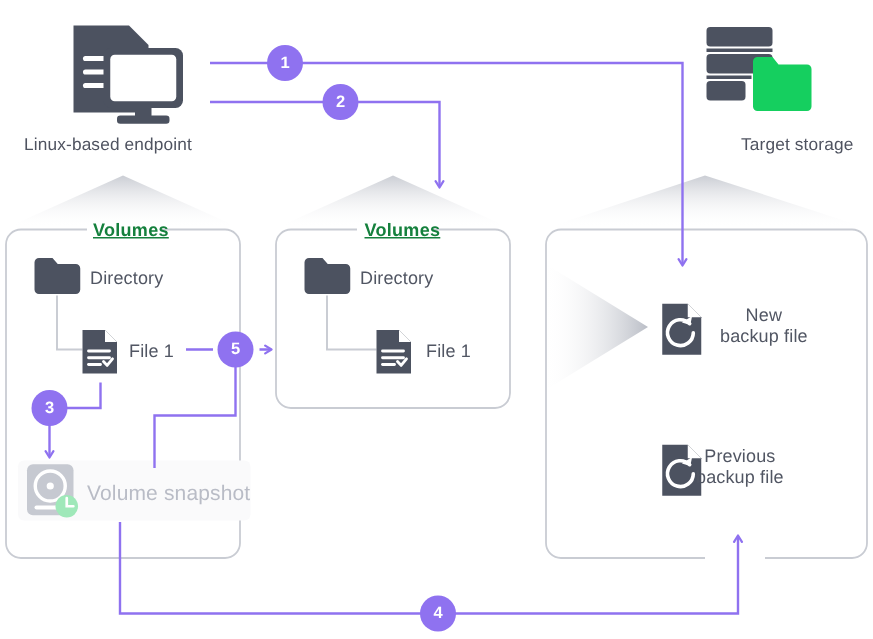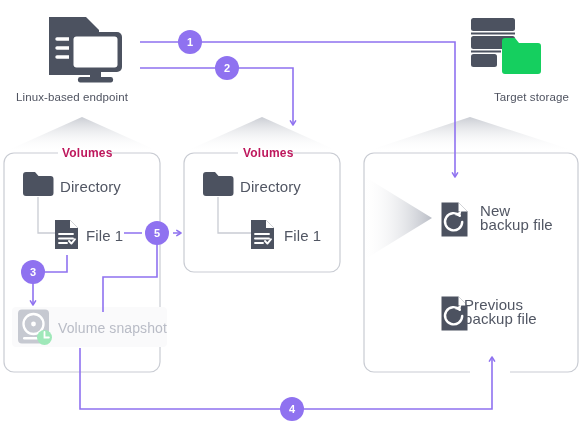--- a/index.html
+++ b/index.html
@@ -12,24 +12,24 @@
   svg.layer{position:absolute;left:0;top:0;width:582px;height:426px;overflow:visible;}
   #svg-bg{z-index:1;}
   #svg-lines{z-index:4;}
   .node{position:absolute;z-index:5;}
   .lbl{position:absolute;z-index:6;white-space:nowrap;}
 
   .caption{
     font-size:11.5px;color:#4f5360;letter-spacing:.1px;
   }
   .panel-title{
-    font-size:12px;font-weight:bold;color:#be185d;letter-spacing:.2px;
-  }
-  .item-label{font-size:15px;color:#515663;letter-spacing:.1px;}
-  .item-label.two-line{line-height:13.5px;}
+    font-size:12px;font-weight:bold;color:#15803d;letter-spacing:.2px;text-decoration:underline;
+  }
+  .item-label{font-size:12px;color:#515663;letter-spacing:.1px;}
+  .item-label.two-line{line-height:13.5px;text-align:center;}
   .ghost-label{font-size:14px;color:#b9bcc6;letter-spacing:.1px;}
 
   .badge{
     position:absolute;z-index:8;width:24px;height:24px;border-radius:50%;
     background:#8f72f0;color:#ffffff;font-size:11px;font-weight:bold;
     display:flex;align-items:center;justify-content:center;
     font-family:"Liberation Sans","DejaVu Sans",sans-serif;
   }
   .ghostbox{
     position:absolute;z-index:3;background:#fafafb;border-radius:4px;

